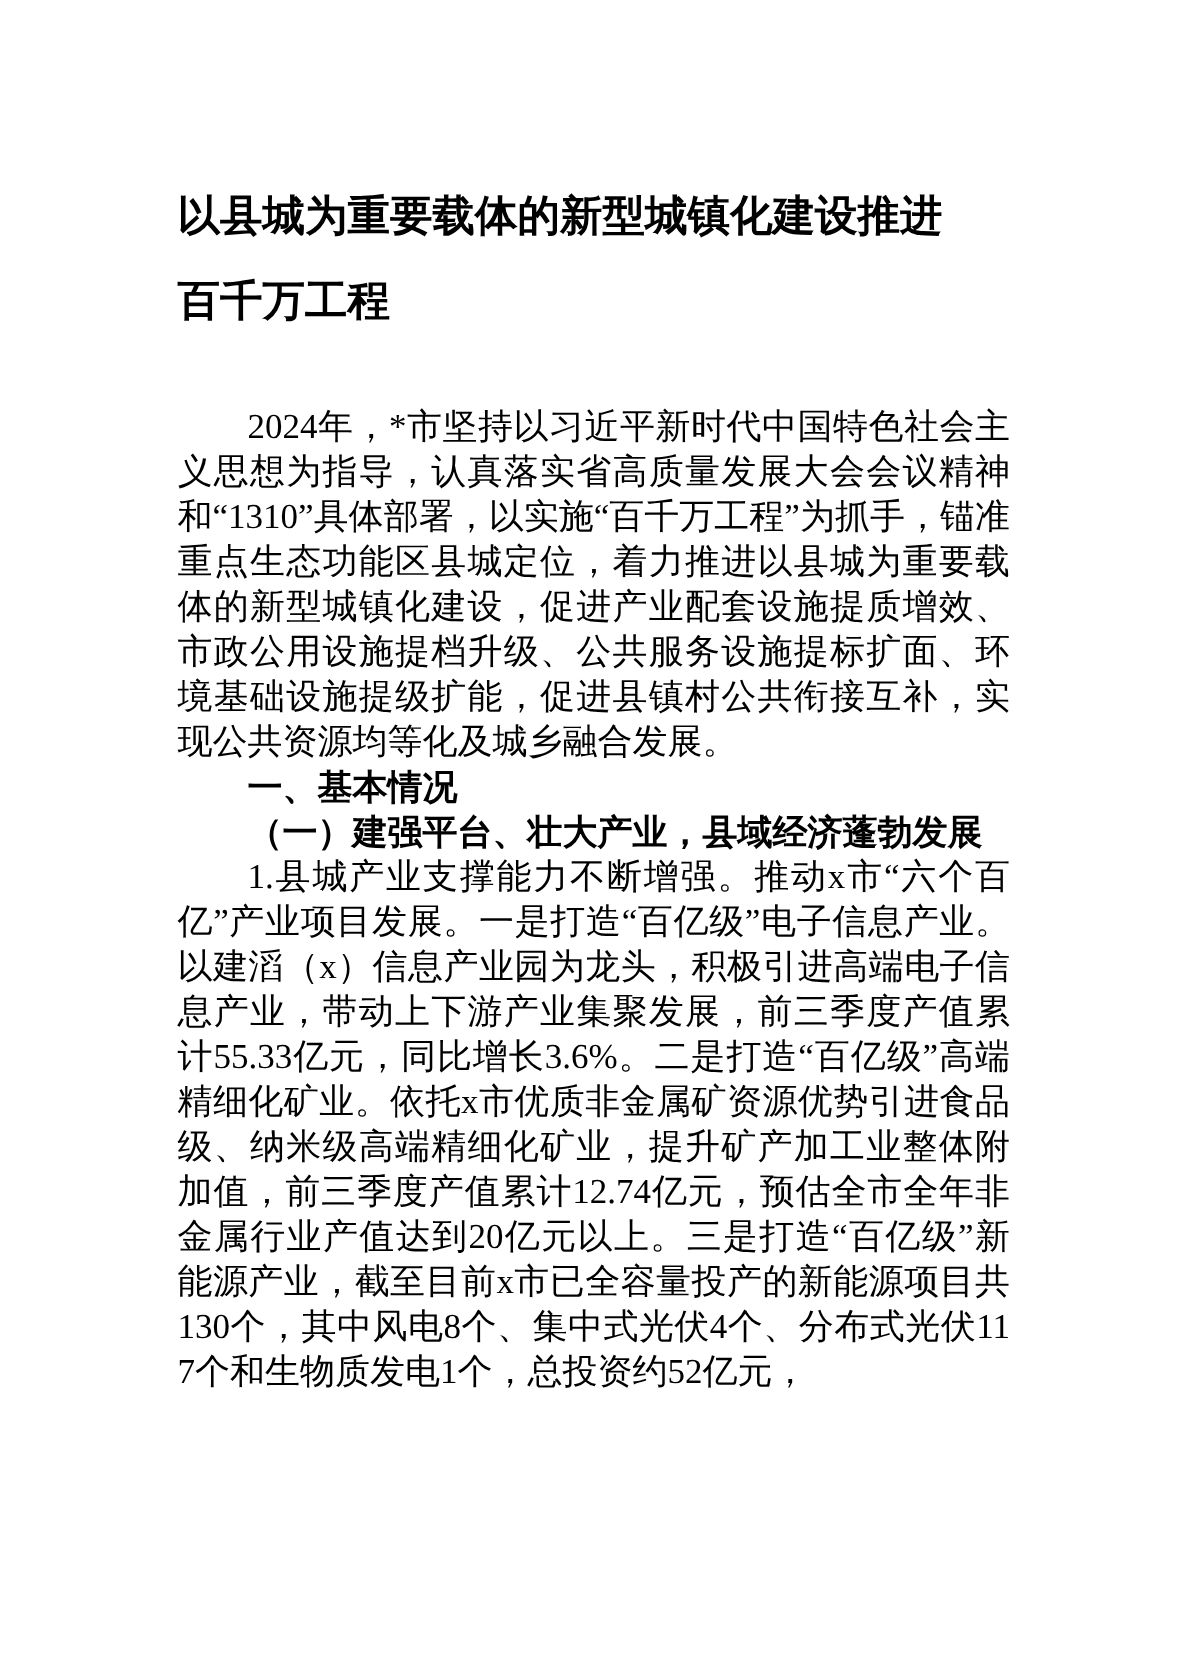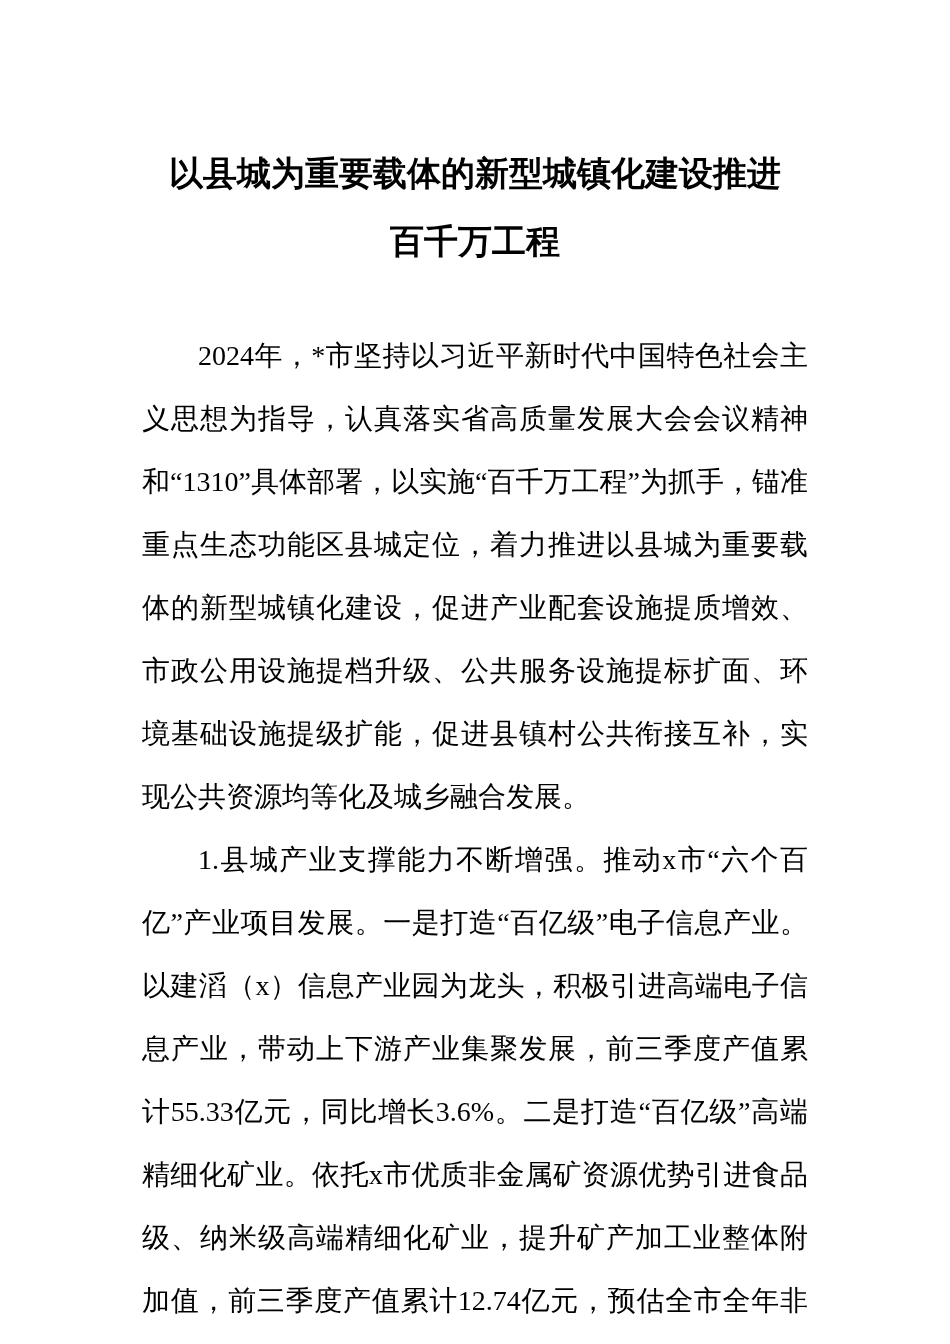--- a/index.html
+++ b/index.html
@@ -18,30 +18,30 @@
     padding: 140px 142px 40px 142px;
     background: #ffffff;
     color: #000000;
     font-family: "Liberation Serif", serif;
   }
   .title {
     margin: 0 0 48px 0;
     font-size: 34px;
     line-height: 68px;
     font-weight: bold;
-    text-align: center;
+    text-align: left;
     font-family: "Liberation Serif", serif;
   }
   .title-line {
     display: block;
   }
   .para {
     margin: 0;
     font-size: 28px;
-    line-height: 63px;
+    line-height: 36px;
     text-align: justify;
     text-justify: inter-ideograph;
     word-break: break-all;
   }
   .indent {
     text-indent: 2em;
   }
   .heading-1 {
     font-weight: bold;
     font-family: "Liberation Sans", sans-serif;
@@ -56,17 +56,19 @@
 
 <div class="page">
 
   <h1 class="title">
     <span class="title-line">以县城为重要载体的新型城镇化建设推进</span>
     <span class="title-line">百千万工程</span>
   </h1>
 
   <p class="para indent">2024年，*市坚持以习近平新时代中国特色社会主义思想为指导，认真落实省高质量发展大会会议精神和“1310”具体部署，以实施“百千万工程”为抓手，锚准重点生态功能区县城定位，着力推进以县城为重要载体的新型城镇化建设，促进产业配套设施提质增效、市政公用设施提档升级、公共服务设施提标扩面、环境基础设施提级扩能，促进县镇村公共衔接互补，实现公共资源均等化及城乡融合发展。</p>
 
+  <p class="para indent heading-1">一、基本情况</p>
 
+  <p class="para indent heading-2">（一）建强平台、壮大产业，县域经济蓬勃发展</p>
 
   <p class="para indent">1.县城产业支撑能力不断增强。推动x市“六个百亿”产业项目发展。一是打造“百亿级”电子信息产业。以建滔（x）信息产业园为龙头，积极引进高端电子信息产业，带动上下游产业集聚发展，前三季度产值累计55.33亿元，同比增长3.6%。二是打造“百亿级”高端精细化矿业。依托x市优质非金属矿资源优势引进食品级、纳米级高端精细化矿业，提升矿产加工业整体附加值，前三季度产值累计12.74亿元，预估全市全年非金属行业产值达到20亿元以上。三是打造“百亿级”新能源产业，截至目前x市已全容量投产的新能源项目共130个，其中风电8个、集中式光伏4个、分布式光伏117个和生物质发电1个，总投资约52亿元，</p>
 
 </div>
 
 </body></html>

